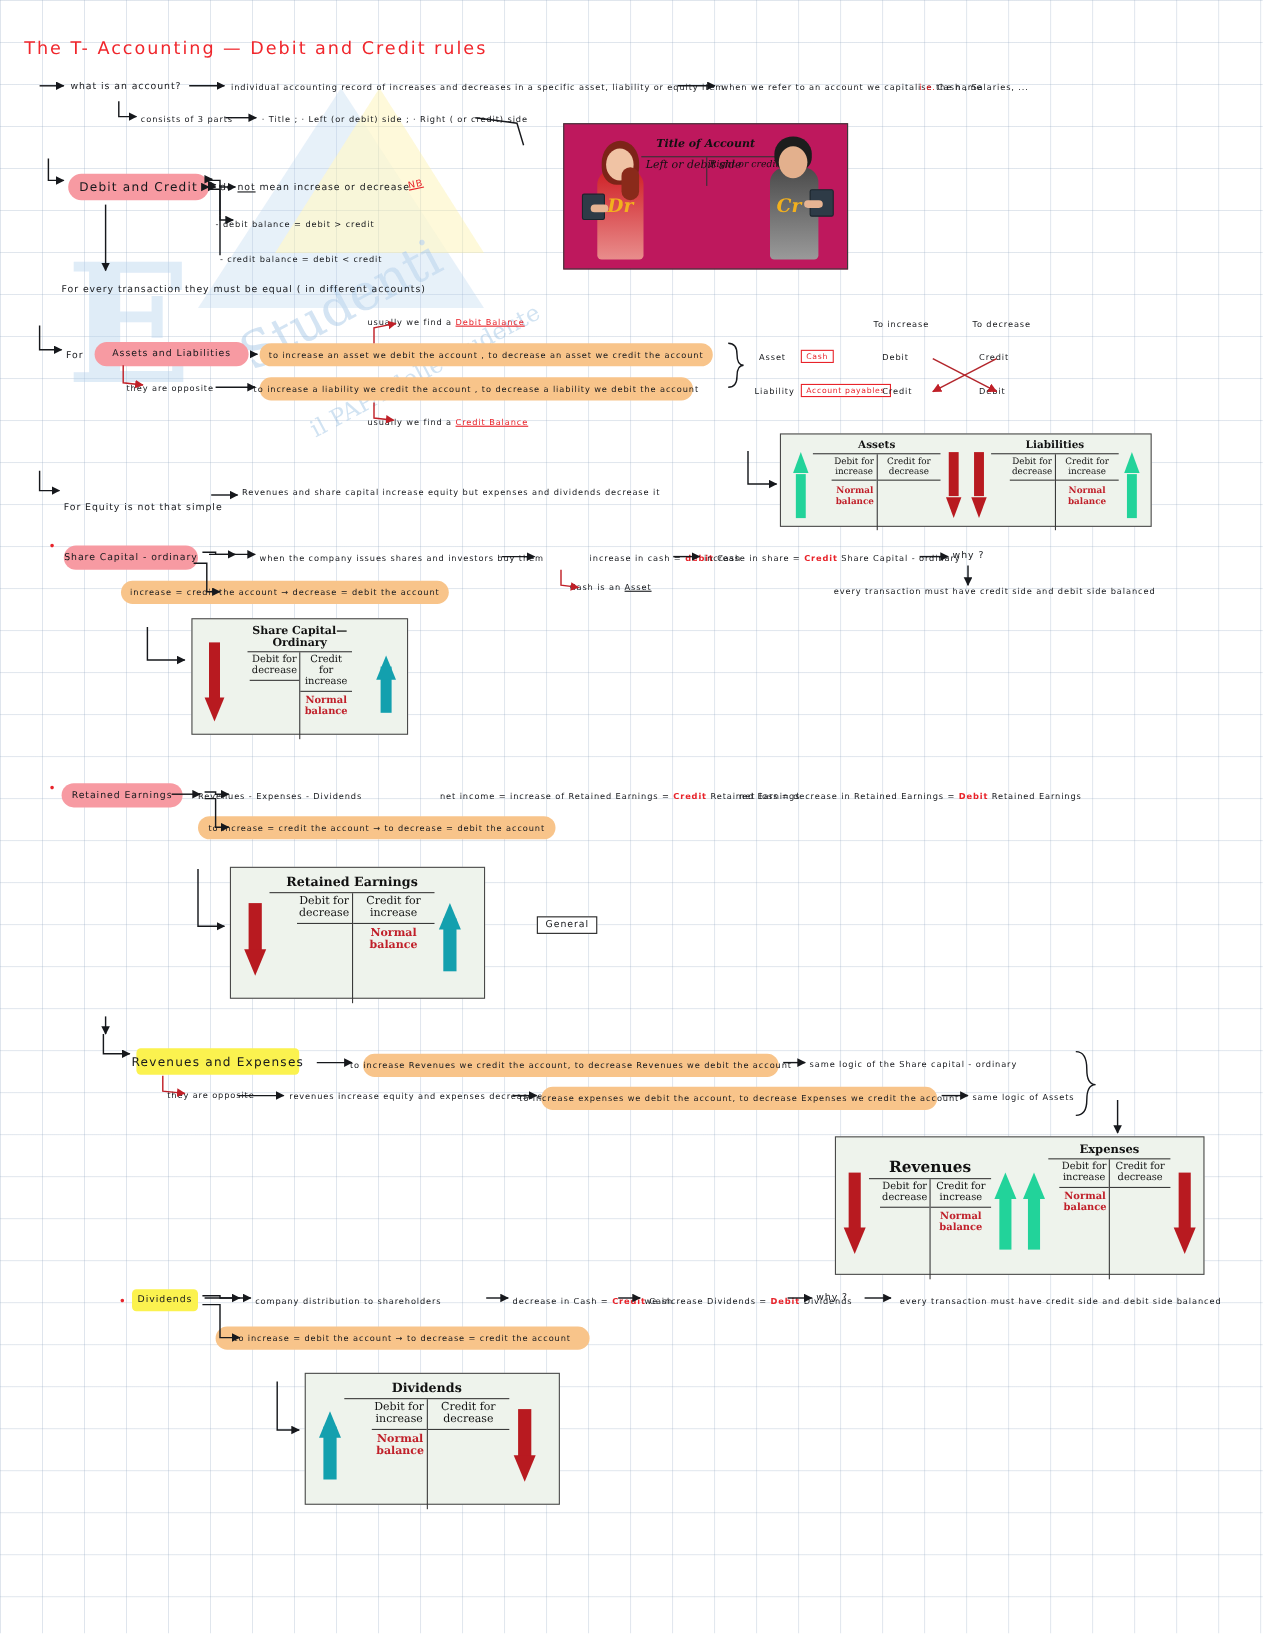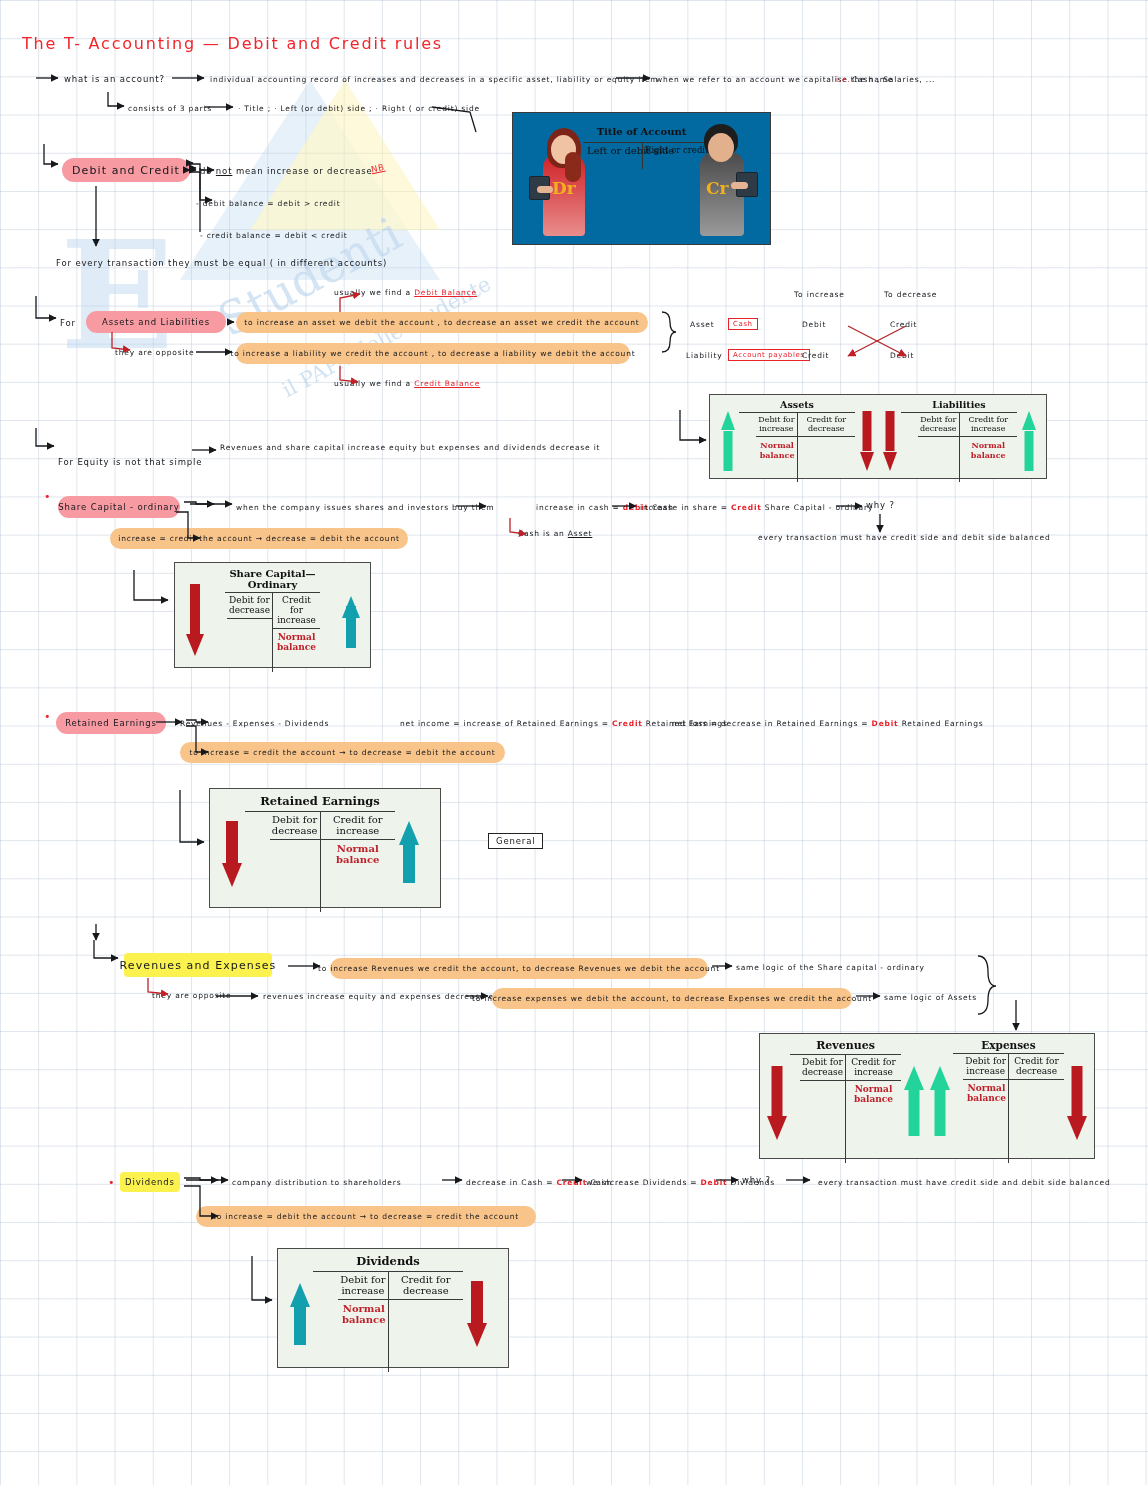--- a/index.html
+++ b/index.html
@@ -86,21 +86,21 @@
   .arrow-slot{display:flex;align-items:center;justify-content:center;padding:0 5px;}
   .ar{width:0;height:0;position:relative;}
   .ar .shaft{position:absolute;left:50%;transform:translateX(-50%);}
   .ar.down .shaft{background:#b81a20;}
   .ar.up-green .shaft{background:#22d39a;}
   .ar.up-teal .shaft{background:#13a0ae;}
   .ar .head{position:absolute;left:50%;transform:translateX(-50%);width:0;height:0;}
 
   
   #picbox{position:absolute;left:512px;top:112px;width:257px;height:131px;
-          background:#0369a1;border:1.6px solid #3a3a3a;}
+          background:#be185d;border:1.6px solid #3a3a3a;font-style:italic;}
   #picbox .ptitle{position:absolute;left:50%;transform:translateX(-50%);top:13px;
      font-family:"DejaVu Serif",serif;font-weight:bold;font-size:10px;color:#111;white-space:nowrap;}
   #picbox .hline{position:absolute;left:70px;right:60px;top:29px;height:1.3px;background:#333;}
   #picbox .vline{position:absolute;left:50%;top:30px;height:26px;width:1.3px;background:#333;}
   #picbox .pl{position:absolute;top:32px;left:74px;font-family:"DejaVu Serif",serif;font-size:10px;color:#111;white-space:nowrap;}
   #picbox .pr{position:absolute;top:32px;left:132px;font-family:"DejaVu Serif",serif;font-size:8.5px;color:#111;white-space:nowrap;}
   .person{position:absolute;bottom:8px;}
   .p-body{position:absolute;bottom:0;border-radius:14px 14px 4px 4px;}
   .p-head{position:absolute;border-radius:50%;}
   .p-hair{position:absolute;border-radius:50% 50% 40% 40%;}
@@ -366,21 +366,21 @@
 
 <div class="fig" style="left:759px;top:1033px;width:334px;height:124px;">
   <div class="inner" style="padding:5px 4px;">
     <div class="arrow-slot">
       <div class="ar down" style="width:16px;height:98px;">
         <div class="shaft" style="top:14px;width:11px;height:56px;"></div>
         <div class="head" style="bottom:10px;border-left:10px solid transparent;border-right:10px solid transparent;border-top:24px solid #b81a20;"></div>
       </div>
     </div>
     <div class="taccount" style="width:118px;">
-      <div class="tacc-title" style="font-size:11px;padding-bottom:2px;">Revenues</div>
+      <div class="tacc-title" style="font-size:14px;padding-bottom:2px;margin-top:14px;">Revenues</div>
       <div class="tacc-body">
         <div class="tcol left" style="font-size:9px;">
           <div class="thead"><span style="white-space:pre-line;">Debit for
 decrease</span></div>
           <div class="tblank">·</div>
         </div>
         <div class="tcol" style="font-size:9px;">
           <div class="thead"><span style="white-space:pre-line;">Credit for
 increase</span></div>
           <div class="tnorm"><span style="white-space:pre-line;">Normal

